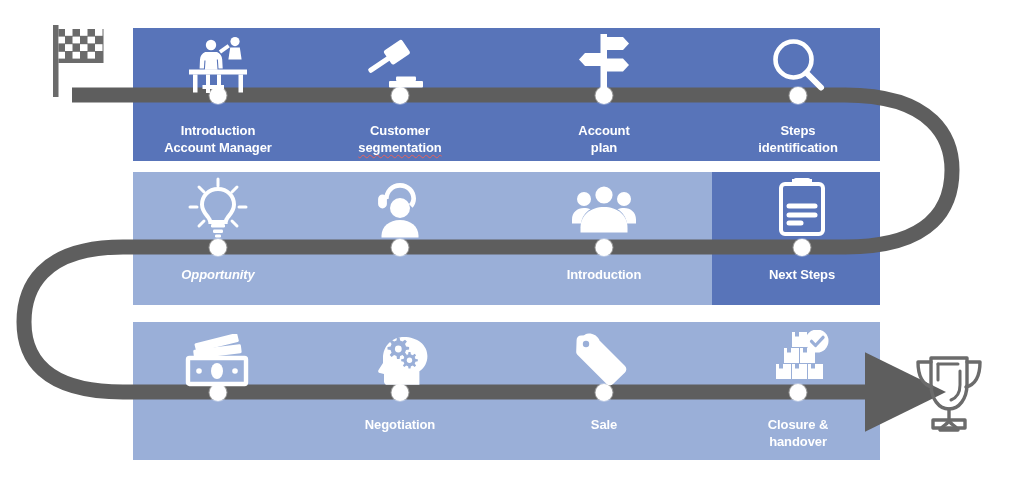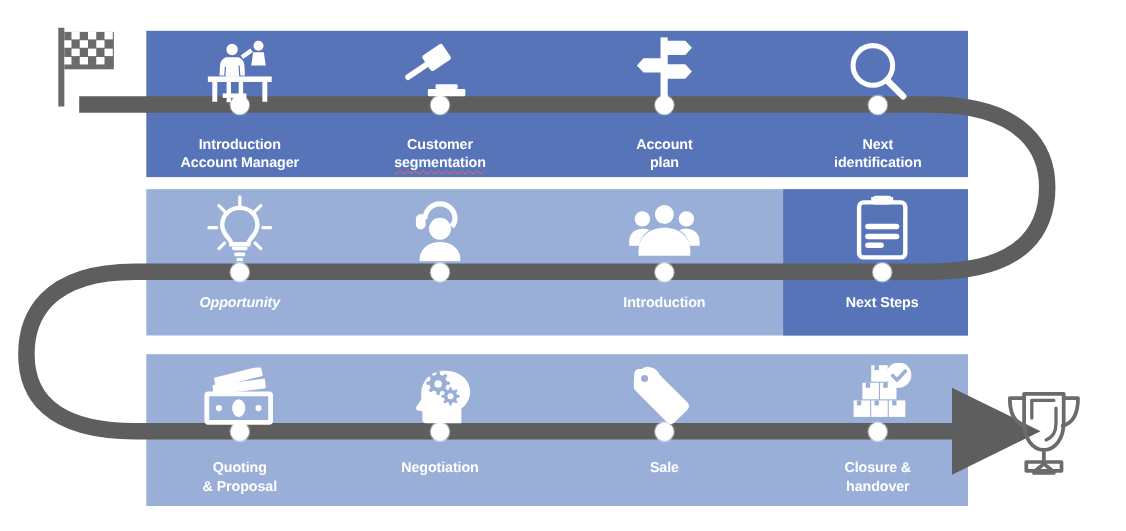--- a/index.html
+++ b/index.html
@@ -229,21 +229,21 @@
       <div class="stage-cell" style="left: 708px; top: 32px;">
         <div class="stage-icon">
           <svg width="56" height="58" viewBox="0 0 56 58" fill="none" stroke="#ffffff" stroke-width="4.6">
       <circle cx="23.5" cy="23.5" r="18"></circle>
       <path d="M36.5,37 L51,51.5" stroke-linecap="round" stroke-width="6"></path>
     </svg>
         </div>
         <div class="dot-slot">
           <div class="stage-dot" style="top: -11.5px;"></div>
         </div>
-        <div class="stage-label">Next
+        <div class="stage-label">Steps
 identification</div>
       </div>
       <div class="stage-cell" style="left: 128px; top: 176px; font-style: italic;">
         <div class="stage-icon">
           <svg width="62" height="62" viewBox="0 0 62 62" fill="#ffffff">
       <g stroke="#ffffff" stroke-width="3" stroke-linecap="round">
         <path d="M31,3 v7"></path>
         <path d="M12,11 l5,5"></path>
               <path d="M50,11 l-5,5"></path>
         <path d="M3,31 h7"></path>
@@ -318,22 +318,20 @@
       </g>
       <rect x="4" y="24" width="58" height="26" rx="1.5" fill="none" stroke="#ffffff" stroke-width="4.4"></rect>
       <ellipse cx="33" cy="37" rx="6" ry="8"></ellipse>
       <circle cx="15" cy="37" r="2.8"></circle>
       <circle cx="51" cy="37" r="2.8"></circle>
     </svg>
         </div>
         <div class="dot-slot">
           <div class="stage-dot" style="top: -8.5px;"></div>
         </div>
-        <div class="stage-label">Quoting
-&amp; Proposal</div>
       </div>
       <div class="stage-cell" style="left: 310px; top: 326px;">
         <div class="stage-icon">
           <svg width="56" height="60" viewBox="0 0 56 60" fill="#ffffff">
       <path d="M32,9 C20,9 11,18 11,30 l0,5 l-4.5,7 c-0.8,1.3 -0.1,2.8 1.4,3.1 l4.1,0.8 l0,7.5 c0,2 1.5,3.4 3.4,3.4 h32 l0,-13.5 c5,-3.2 8,-8.8 8,-15.3 C55.4,16.8 45,9 32,9 z"></path>
       <g fill="#9aafd8">
         <path d="M25,9.5 l2.6,0 l0.5,3.1 c0.9,0.2 1.7,0.5 2.4,1 l2.5,-1.9 l1.9,1.9 l-1.9,2.5 c0.5,0.7 0.8,1.5 1,2.4 l3.1,0.5 l0,2.6 l-3.1,0.5 c-0.2,0.9 -0.5,1.7 -1,2.4 l1.9,2.5 l-1.9,1.9 l-2.5,-1.9 c-0.7,0.5 -1.5,0.8 -2.4,1 l-0.5,3.1 l-2.6,0 l-0.5,-3.1 c-0.9,-0.2 -1.7,-0.5 -2.4,-1 l-2.5,1.9 l-1.9,-1.9 l1.9,-2.5 c-0.5,-0.7 -0.8,-1.5 -1,-2.4 l-3.1,-0.5 l0,-2.6 l3.1,-0.5 c0.2,-0.9 0.5,-1.7 1,-2.4 l-1.9,-2.5 l1.9,-1.9 l2.5,1.9 c0.7,-0.5 1.5,-0.8 2.4,-1 z"></path>
         <circle cx="26.3" cy="21" r="3.7" fill="#9aafd8"></circle>
       </g>
       <circle cx="26.3" cy="21" r="3.4" fill="#ffffff"></circle>

